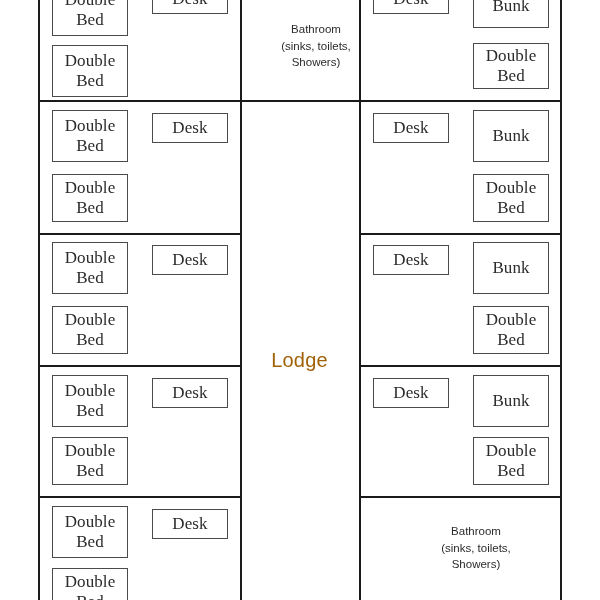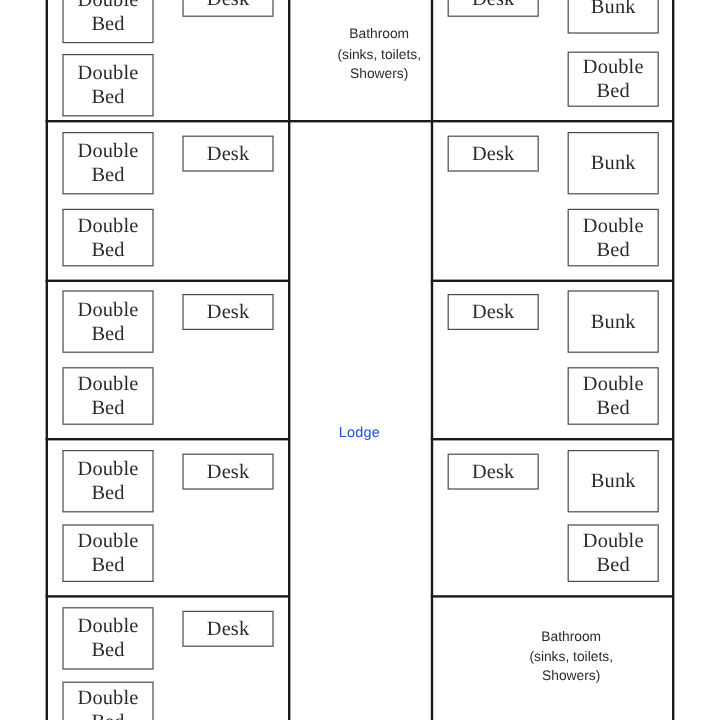--- a/index.html
+++ b/index.html
@@ -59,22 +59,22 @@
     white-space: pre-line;
     padding-left: 33px;
   }
 
   
   .corridor-title {
     position: absolute;
     display: flex;
     align-items: center;
     justify-content: center;
-    font-size: 12px;
-    color: #1d4ed8;
+    font-size: 20px;
+    color: #a16207;
     letter-spacing: 0.2px;
   }
 </style>
 </head>
 <body>
 
 <div id="floorplan">
 
   <div class="walls-vertical">
       <div class="wall wall-v" style="left: 38px; top: 0px; height: 600px;"></div>

